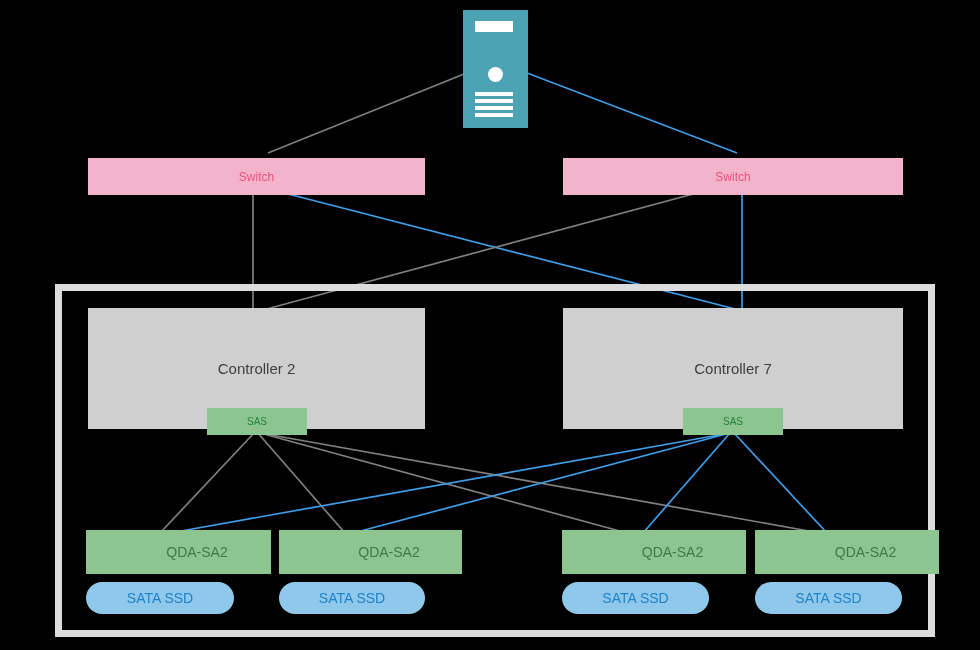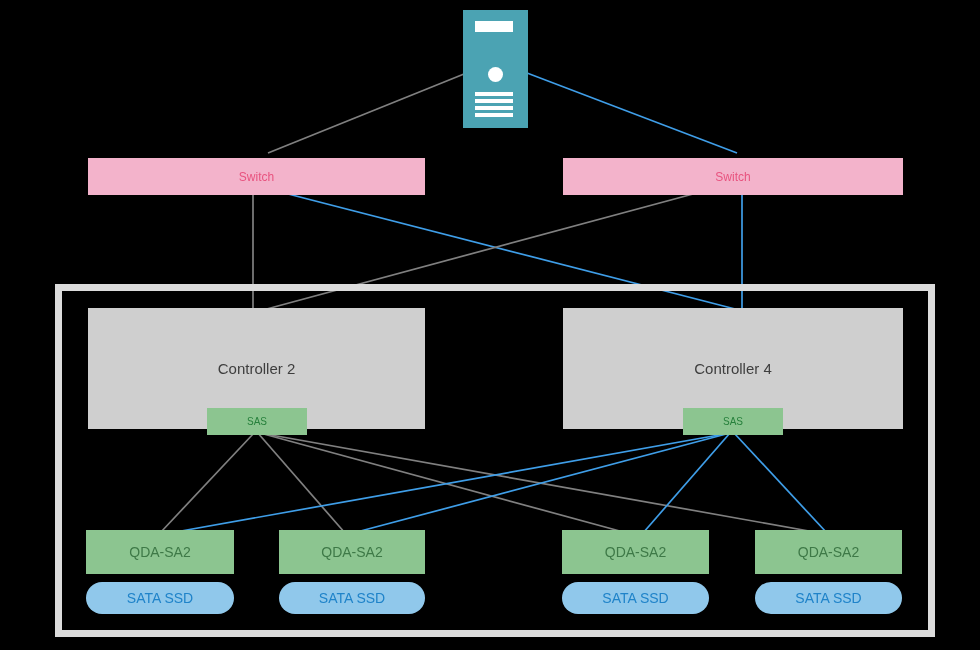--- a/index.html
+++ b/index.html
@@ -31,21 +31,21 @@
   .controller{top:308px;height:121px;background:var(--controller-gray,#CFCFCF);
     color:var(--controller-text,#3E3E3E);font-size:15px;z-index:3;}
   .controller-1{left:88px;width:337px;}
   .controller-2{left:563px;width:340px;}
 
   .sas{top:408px;width:100px;height:27px;background:var(--green-box,#8CC590);
     color:var(--sas-text,#27803C);font-size:10px;z-index:4;}
   .sas-1{left:207px;} .sas-2{left:683px;}
 
   .qda{top:530px;height:44px;background:var(--green-box,#8CC590);
-    color:var(--adapter-text,#3E7947);font-size:14px;z-index:3;}
+    color:var(--adapter-text,#3E7947);font-size:14px;z-index:3;padding-left:37px;}
   .qda-1{left:86px;width:148px;} .qda-2{left:279px;width:146px;}
   .qda-3{left:562px;width:147px;} .qda-4{left:755px;width:147px;}
 
   .sata{top:582px;height:32px;background:var(--drive-blue,#90C8EB);
     color:var(--drive-text,#1F83C9);font-size:14px;z-index:3;border-radius:16px;}
   .sata-1{left:86px;width:148px;} .sata-2{left:279px;width:146px;}
   .sata-3{left:562px;width:147px;} .sata-4{left:755px;width:147px;}
 </style>
 </head>
 <body>
@@ -78,21 +78,21 @@
     <div class="stripe s4"></div>
   </div>
 
 
   <div class="node switch switch-1">Switch</div>
   <div class="node switch switch-2">Switch</div>
 
   <div class="enclosure"></div>
 
   <div class="node controller controller-1">Controller 2</div>
-  <div class="node controller controller-2">Controller 4</div>
+  <div class="node controller controller-2">Controller 7</div>
 
   <div class="node sas sas-1">SAS</div>
   <div class="node sas sas-2">SAS</div>
 
   <div class="node qda qda-1">QDA-SA2</div>
   <div class="node qda qda-2">QDA-SA2</div>
   <div class="node qda qda-3">QDA-SA2</div>
   <div class="node qda qda-4">QDA-SA2</div>
 
   <div class="node sata sata-1">SATA SSD</div>

